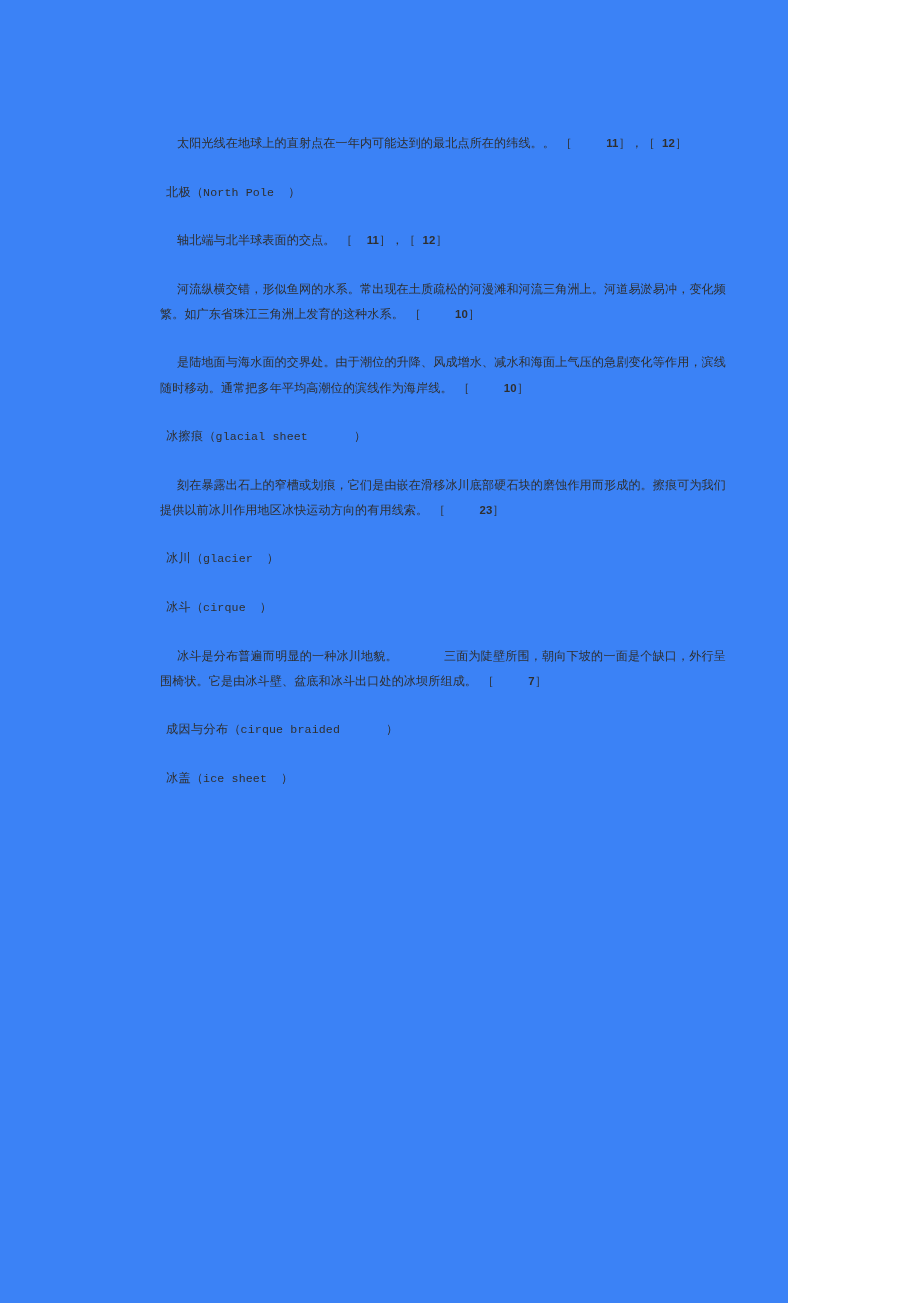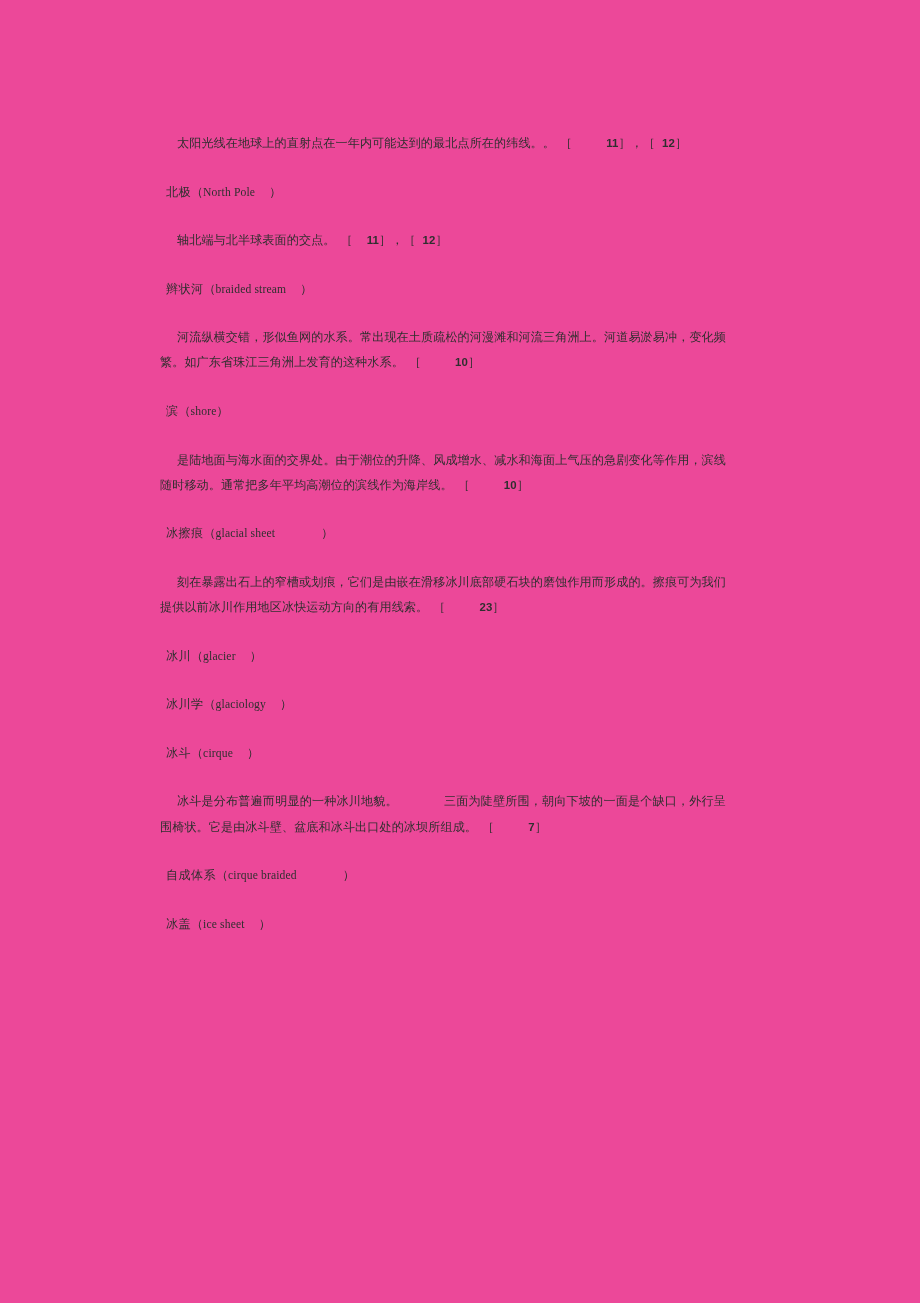--- a/index.html
+++ b/index.html
@@ -15,23 +15,23 @@
     overflow: hidden;
     font-family: "DejaVu Serif", "Liberation Serif", serif;
     color: #2b2b2b;
     -webkit-font-smoothing: none;
   }
 
   #page {
     position: absolute;
     left: 0;
     top: 0;
-    width: 920px;
+    width: 788px;
     height: 1303px;
-    background: #ec4899;
+    background: #3b82f6;
   }
 
   
   #content {
     position: absolute;
     left: 160px;
     top: 131px;
     width: 566px;
   }
 
@@ -59,21 +59,21 @@
     white-space: nowrap;
   }
   .term .zh {
     font-family: "DejaVu Serif", "Liberation Serif", serif;
     letter-spacing: 0.4px;
   }
   .term .paren {
     font-family: "DejaVu Serif", "Liberation Serif", serif;
   }
   .term .en {
-    font-family: Liberation Serif, serif;
+    font-family: Liberation Mono, monospace;
     font-size: 11.6px;
     letter-spacing: 0.15px;
   }
 
   
   .block {
     margin: 0 0 23.5px 0;
   }
 
   
@@ -104,64 +104,55 @@
     </div>
 
     <div class="block">
       <p class="term"><span class="zh">北极</span><span class="paren">（</span><span class="en">North Pole</span><span class="gap-mid"></span><span class="paren">）</span></p>
     </div>
 
     <div class="block">
       <p class="para"><span>轴北端与北半球表面的交点。</span><span class="cite"><span class="sep"></span><span>［</span><span class="gap-mid"></span><span class="num">11</span><span>］</span><span>，</span><span>［</span><span class="gap-sm"></span><span class="num">12</span><span>］</span></span></p>
     </div>
 
-    <div class="block">
-      <p class="term"><span class="zh">辫状河</span><span class="paren">（</span><span class="en">braided stream</span><span class="gap-mid"></span><span class="paren">）</span></p>
-    </div>
 
     <div class="block">
       <p class="para"><span>河流纵横交错，形似鱼网的水系。常出现在土质疏松的河漫滩和河流三角洲上。河道易淤易冲，变化频繁。如广东省珠江三角洲上发育的这种水系。</span><span class="cite"><span class="sep"></span><span>［</span><span class="gap-wide"></span><span class="num">10</span><span>］</span></span></p>
     </div>
 
-    <div class="block">
-      <p class="term"><span class="zh">滨</span><span class="paren">（</span><span class="en">shore</span><span class="paren">）</span></p>
-    </div>
 
     <div class="block">
       <p class="para"><span>是陆地面与海水面的交界处。由于潮位的升降、风成增水、减水和海面上气压的急剧变化等作用，滨线随时移动。通常把多年平均高潮位的滨线作为海岸线。</span><span class="cite"><span class="sep"></span><span>［</span><span class="gap-wide"></span><span class="num">10</span><span>］</span></span></p>
     </div>
 
     <div class="block">
       <p class="term"><span class="zh">冰擦痕</span><span class="paren">（</span><span class="en">glacial sheet</span><span class="gap-xl"></span><span class="paren">）</span></p>
     </div>
 
     <div class="block">
       <p class="para"><span>刻在暴露出石上的窄槽或划痕，它们是由嵌在滑移冰川底部硬石块的磨蚀作用而形成的。擦痕可为我们提供以前冰川作用地区冰快运动方向的有用线索。</span><span class="cite"><span class="sep"></span><span>［</span><span class="gap-wide"></span><span class="num">23</span><span>］</span></span></p>
     </div>
 
     <div class="block">
       <p class="term"><span class="zh">冰川</span><span class="paren">（</span><span class="en">glacier</span><span class="gap-mid"></span><span class="paren">）</span></p>
     </div>
 
 
-    <div class="block">
-      <p class="term"><span class="zh">冰川学</span><span class="paren">（</span><span class="en">glaciology</span><span class="gap-mid"></span><span class="paren">）</span></p>
-    </div>
 
 
     <div class="block">
       <p class="term"><span class="zh">冰斗</span><span class="paren">（</span><span class="en">cirque</span><span class="gap-mid"></span><span class="paren">）</span></p>
     </div>
 
     <div class="block">
       <p class="para"><span>冰斗是分布普遍而明显的一种冰川地貌。</span><span class="gap-xl"></span><span>三面为陡壁所围，朝向下坡的一面是个缺口，外行呈围椅状。它是由冰斗壁、盆底和冰斗出口处的冰坝所组成。</span><span class="cite"><span class="sep"></span><span>［</span><span class="gap-wide"></span><span class="num">7</span><span>］</span></span></p>
     </div>
 
     <div class="block">
-      <p class="term"><span class="zh">自成体系</span><span class="paren">（</span><span class="en">cirque braided</span><span class="gap-xl"></span><span class="paren">）</span></p>
+      <p class="term"><span class="zh">成因与分布</span><span class="paren">（</span><span class="en">cirque braided</span><span class="gap-xl"></span><span class="paren">）</span></p>
     </div>
 
 
     <div class="block">
       <p class="term"><span class="zh">冰盖</span><span class="paren">（</span><span class="en">ice sheet</span><span class="gap-mid"></span><span class="paren">）</span></p>
     </div>
 
   </div>
 </div>
 

